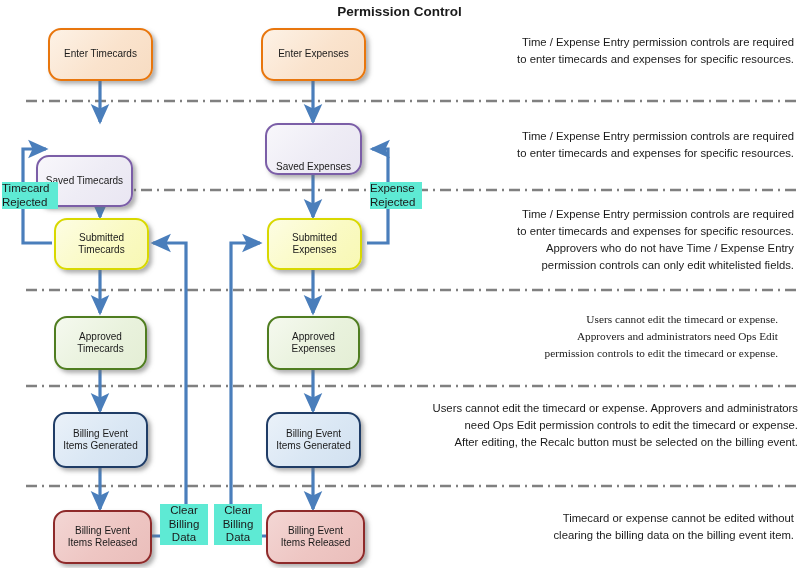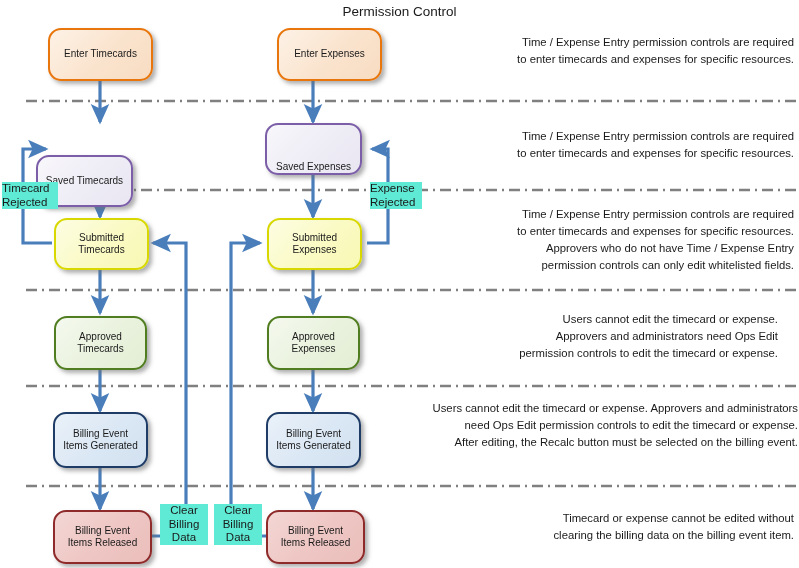--- a/index.html
+++ b/index.html
@@ -83,20 +83,21 @@
   }
   .edge-label.left-align { text-align: left; }
   
   .panel-title {
     position: absolute;
     font-size: 13.5px;
     color: #1a1a1a;
     text-align: center;
     width: 799px;
     left: 0;
+    font-weight: bold;
   }
   .note {
     position: absolute;
     font-size: 11.3px;
     color: #1a1a1a;
     line-height: 1.5;
     text-align: right;
     white-space: pre-line;
   }
 </style>
@@ -139,21 +140,21 @@
 
     <path d="M152,536 L186,536 L186,243 L153,243" stroke="#4a7ebb" stroke-width="3.2" fill="none" marker-end="url(#arrow)"></path>
 
     <path d="M266,536 L231,536 L231,243 L260,243" stroke="#4a7ebb" stroke-width="3.2" fill="none" marker-end="url(#arrow)"></path>
   </svg>
 
   <div class="node theme-orange" style="left:48px;  top:28px;  width:105px; height:53px;">
     <span class="label">Enter Timecards</span>
   </div>
 
-  <div class="node theme-orange" style="left:261px; top:28px;  width:105px; height:53px;margin-left:16px;">
+  <div class="node theme-orange" style="left:261px; top:28px;  width:105px; height:53px;">
     <span class="label">Enter Expenses</span>
   </div>
 
   <div class="node theme-purple" style="left:36px;  top:123px; width:97px;  height:52px;margin-top:32px;">
     <span class="label">Saved Timecards</span>
   </div>
 
   <div class="node theme-purple" style="left:265px; top:123px; width:97px;  height:52px;align-items:flex-end;">
     <span class="label">Saved Expenses</span>
   </div>
@@ -218,21 +219,21 @@
 to enter timecards and expenses for specific resources.</div>
 
   <div class="note" style="left:424px; top:128px; width:370px;">Time / Expense Entry permission controls are required
 to enter timecards and expenses for specific resources.</div>
 
   <div class="note" style="left:424px; top:206px; width:370px;">Time / Expense Entry permission controls are required
 to enter timecards and expenses for specific resources.
 Approvers who do not have Time / Expense Entry
 permission controls can only edit whitelisted fields.</div>
 
-  <div class="note" style="left:408px; top:311px; width:370px;">Users cannot edit the timecard or expense.
+  <div class="note" style="left:408px; top:311px; width:370px;font-family:Liberation Serif, serif;">Users cannot edit the timecard or expense.
 Approvers and administrators need Ops Edit
 permission controls to edit the timecard or expense.</div>
 
   <div class="note" style="left:386px; top:400px; width:412px;">Users cannot edit the timecard or expense. Approvers and administrators
 need Ops Edit permission controls to edit the timecard or expense.
 After editing, the Recalc button must be selected on the billing event.</div>
 
   <div class="note" style="left:424px; top:510px; width:370px;">Timecard or expense cannot be edited without
 clearing the billing data on the billing event item.</div>
 

